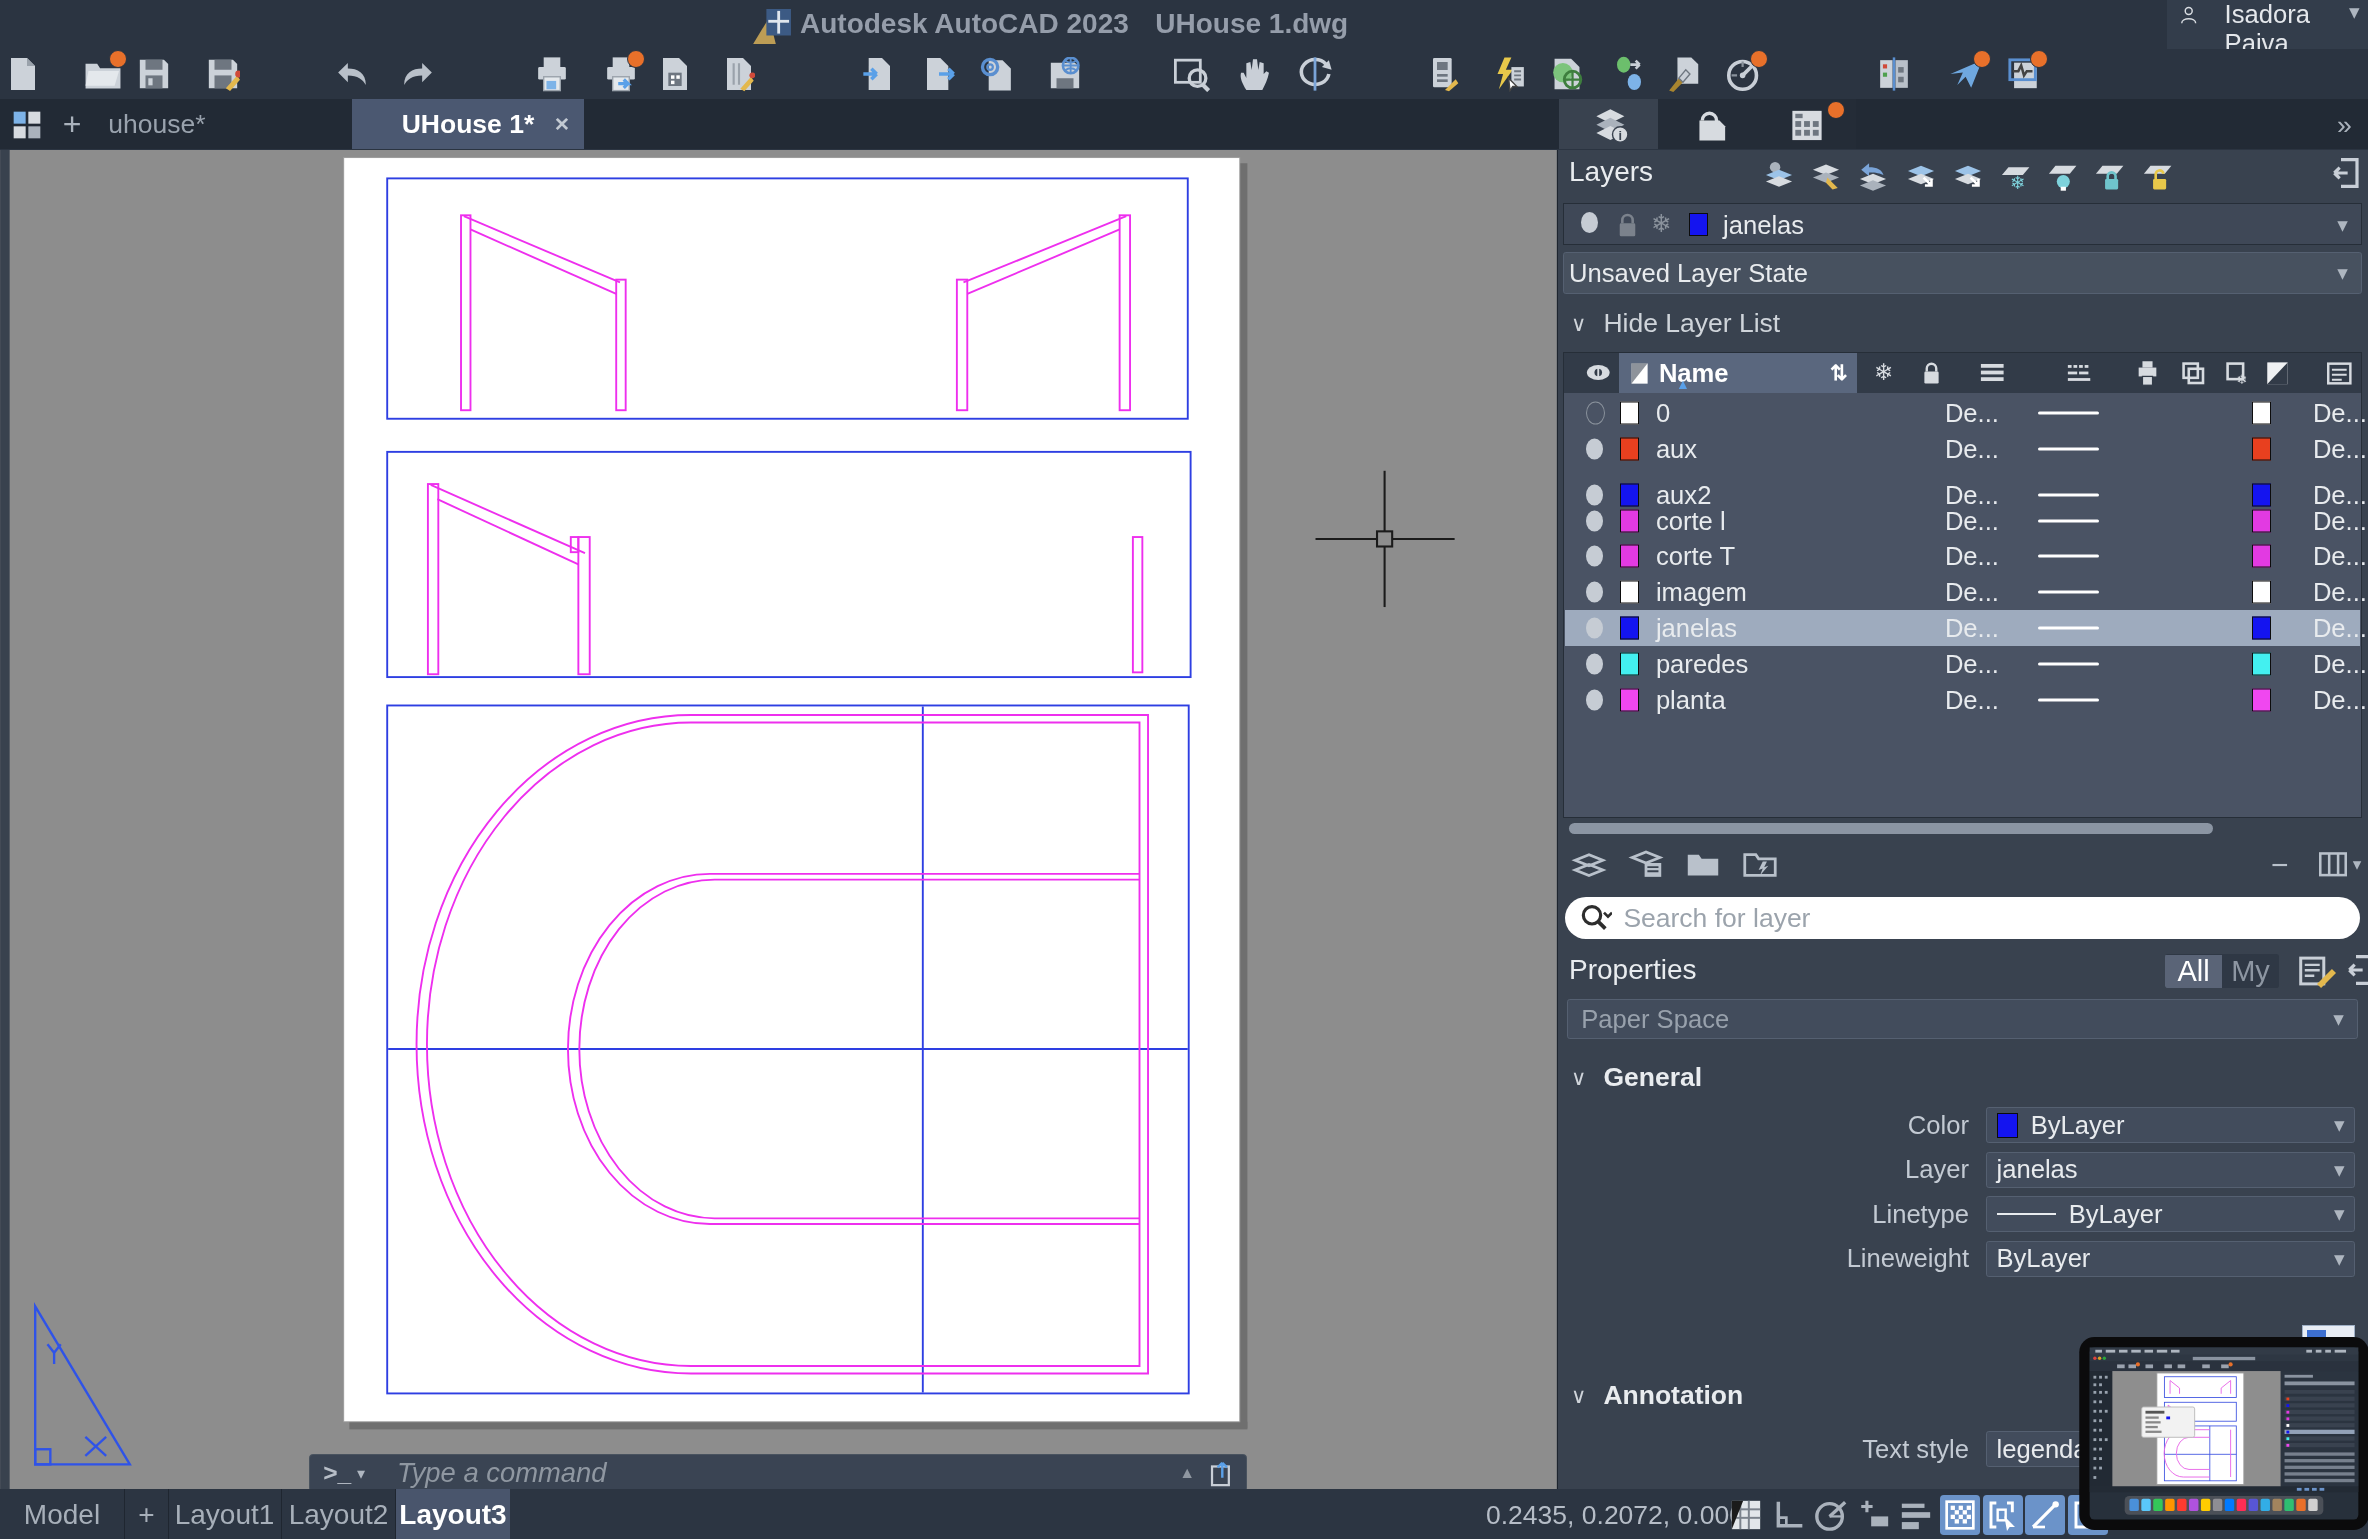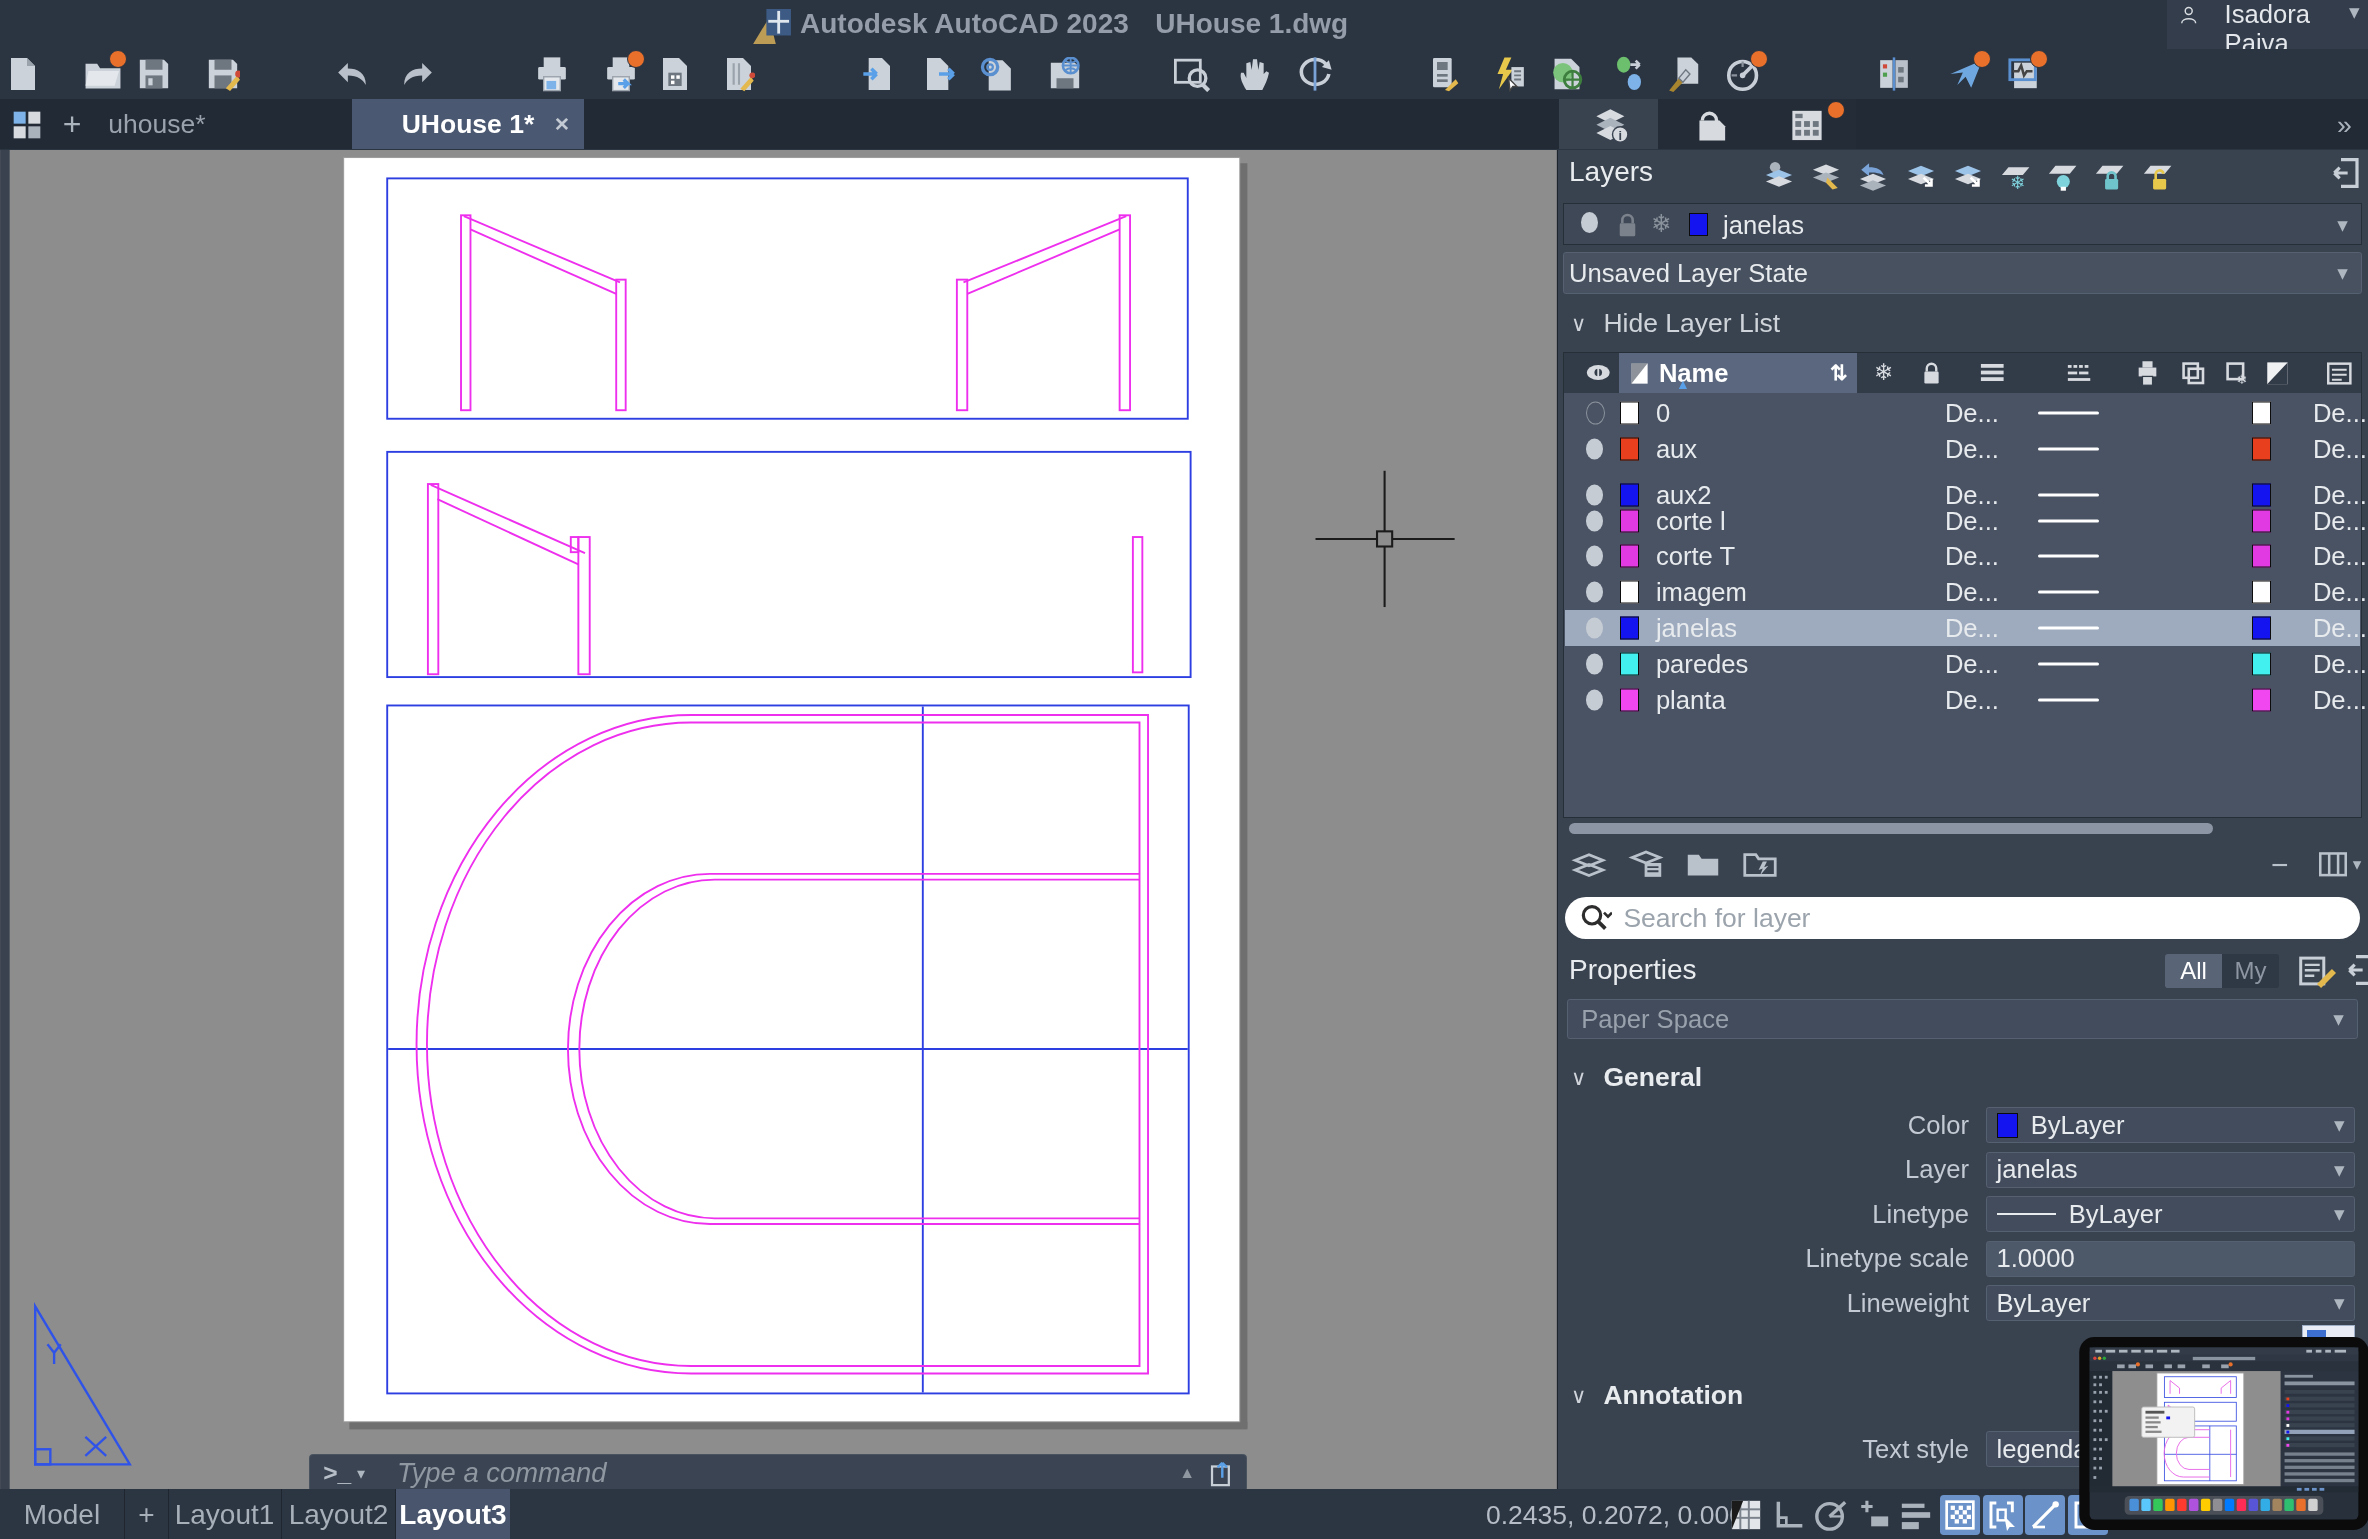--- a/index.html
+++ b/index.html
@@ -53,21 +53,21 @@
   .sect-hdr{display:flex;align-items:center;gap:17px;font-size:26.5px;font-weight:bold;color:#e9ecef;}
   
   .statusbar{left:0;top:1489px;width:2369px;height:51px;background:#2c3542;}
   .ltab{position:absolute;top:0;height:51px;display:flex;align-items:center;justify-content:center;font-size:28px;color:#a7afb9;border-right:1.9px solid #1f2630;box-sizing:border-box;}
   .ltab.active{background:#49556c;color:#fff;font-weight:bold;border-right:none;}
   .sicon{position:absolute;top:5.7px;width:40px;height:40px;}
   .sicon.blue{background:#6b93c9;border-radius:3.8px;}
   .cmdbar{left:309px;top:1454px;width:938px;height:38px;background:#3a4453;border:0.9px solid #49535f;border-radius:3.8px;display:flex;align-items:center;box-sizing:border-box;}
   .cmd-ph{font-size:27.4px;font-style:italic;color:#8f97a1;}
   .search-pill{left:1565px;top:897px;width:795px;height:42px;background:#fff;border-radius:21px;display:flex;align-items:center;gap:11.4px;padding-left:15px;box-sizing:border-box;}
-  .seg{position:absolute;display:flex;background:#2f3845;border-radius:2.8px;overflow:hidden;height:34px;font-size:24px;}
+  .seg{position:absolute;display:flex;background:#2f3845;border-radius:2.8px;overflow:hidden;height:34px;font-size:29px;align-items:center;}
   .seg div{width:57px;display:flex;align-items:center;justify-content:center;color:#8d96a2;}
   .seg .on{background:#5a6477;color:#fff;}
 </style>
 </head>
 <body>
 
 <div class="app">
 
   <div class="abs titlebar">
     <svg class="abs" style="left:753px;top:8.5px" width="40" height="35" viewBox="0 0 42 37">
@@ -718,28 +718,20 @@
         <span class="pf-caret caret">▾</span>
       </div>
     </div>
       <div class="prop-row t-line">
       <span class="prop-label">Linetype</span>
       <div class="prop-field">
 
         <span class="pf-line"></span>
         <span class="pf-text">ByLayer</span>
         <span class="pf-caret caret">▾</span>
-      </div>
-    </div>
-      <div class="prop-row t-input">
-      <span class="prop-label">Linetype scale</span>
-      <div class="prop-field">
-
-        <span class="pf-text">1.0000</span>
-
       </div>
     </div>
       <div class="prop-row t-text">
       <span class="prop-label">Lineweight</span>
       <div class="prop-field">
 
         <span class="pf-text">ByLayer</span>
         <span class="pf-caret caret">▾</span>
       </div>
     </div>

